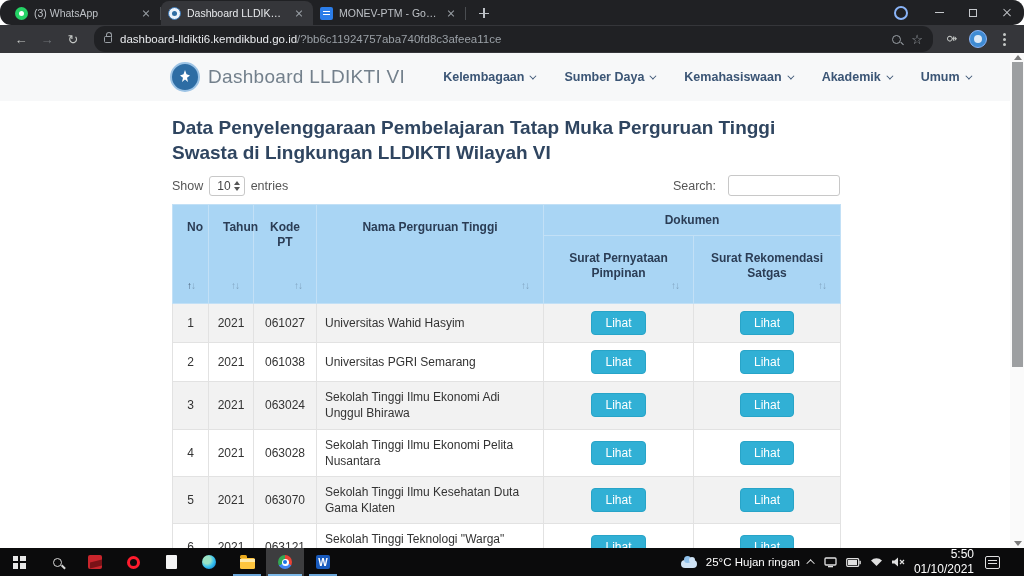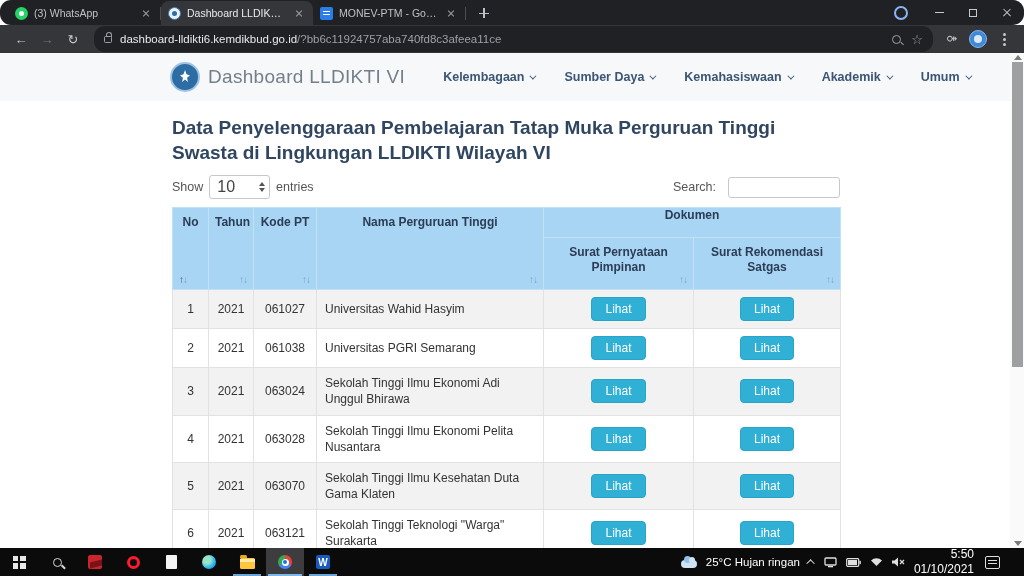--- a/index.html
+++ b/index.html
@@ -69,31 +69,31 @@
   .brand-logo::after { content:""; position:absolute; left:8px; top:6px; width:10px; height:12px; background:#fff; clip-path:polygon(50% 0,65% 35%,100% 45%,70% 65%,80% 100%,50% 80%,20% 100%,30% 65%,0 45%,35% 35%); }
   .brand-text { font-size:19px; color:#73808c; letter-spacing:.3px; }
   .main-nav { display:flex; margin-left:38px; gap:30px; }
   .nav-item { display:flex; align-items:center; gap:5px; font-size:12.5px; font-weight:bold; color:#3b5575; cursor:pointer; white-space:nowrap; }
   .chev-down { width:5px; height:5px; border-right:1.5px solid #3b5575; border-bottom:1.5px solid #3b5575; transform:rotate(45deg) translateY(-2px); }
 
   .content { width:680px; margin:0 auto; padding-right:12px; }
   .page-title { font-size:19px; font-weight:bold; color:#2f4560; line-height:1.32; margin:14px 0 10px; }
   .dt-controls { display:flex; justify-content:space-between; align-items:center; font-size:12.5px; color:#555; margin-bottom:8px; }
   .show-wrap { display:flex; align-items:center; gap:6px; }
-  .page-size { border:1px solid #c8c8c8; border-radius:3px; padding:2px 4px 2px 7px; font-size:16px; color:#444; background:#fff;
-               display:flex; align-items:center; gap:24px; cursor:pointer; }
+  .page-size { border:1px solid #c8c8c8; border-radius:3px; padding:2px 4px 2px 7px; font-size:12px; color:#444; background:#fff;
+               display:flex; align-items:center; gap:3px; cursor:pointer; }
   .spin { display:flex; flex-direction:column; gap:2px; }
   .spin i { width:0; height:0; border-left:3.5px solid transparent; border-right:3.5px solid transparent; }
   .spin .up { border-bottom:4px solid #555; } .spin .dn { border-top:4px solid #555; }
   .search-wrap { display:flex; align-items:center; gap:12px; }
   .search-input { width:112px; height:21px; border:1px solid #c8c8c8; border-radius:3px; font-size:12px; padding:0 5px; }
 
   
   table.data { width:100%; border-collapse:collapse; font-size:12px; color:#333; table-layout:fixed; }
-  .data thead th { background:#a9d5f4; color:#2b3d55; font-weight:bold; border:1px solid #c2e0f6; padding:0; vertical-align:top; }
+  .data thead th { background:#a9d5f4; color:#2b3d55; font-weight:bold; border:1px solid #c2e0f6; padding:8px; vertical-align:top; }
   .th-inner { display:flex; flex-direction:column; justify-content:space-between; height:100%; padding:7px 6px 4px; }
   .th-label { text-align:center; line-height:1.25; }
   .sort-ic { font-size:10px; letter-spacing:-1px; color:rgba(43,61,85,.35); line-height:1; cursor:pointer; }
   .sort-ic .on { color:rgba(43,61,85,.85); }
   .sort-left { text-align:left; } .sort-right { text-align:right; }
   th.rs { height:76px; } th.top { height:30px; } th.sub { height:46px; }
   .th-dok { text-align:center; padding:8px 0 0; }
   .data tbody td { border:1px solid #e2e2e2; padding:7px 8px; vertical-align:middle; line-height:1.35; }
   .data tbody tr:nth-child(odd) { background:#f2f2f2; }
   .data tbody tr:nth-child(even) { background:#fff; }

